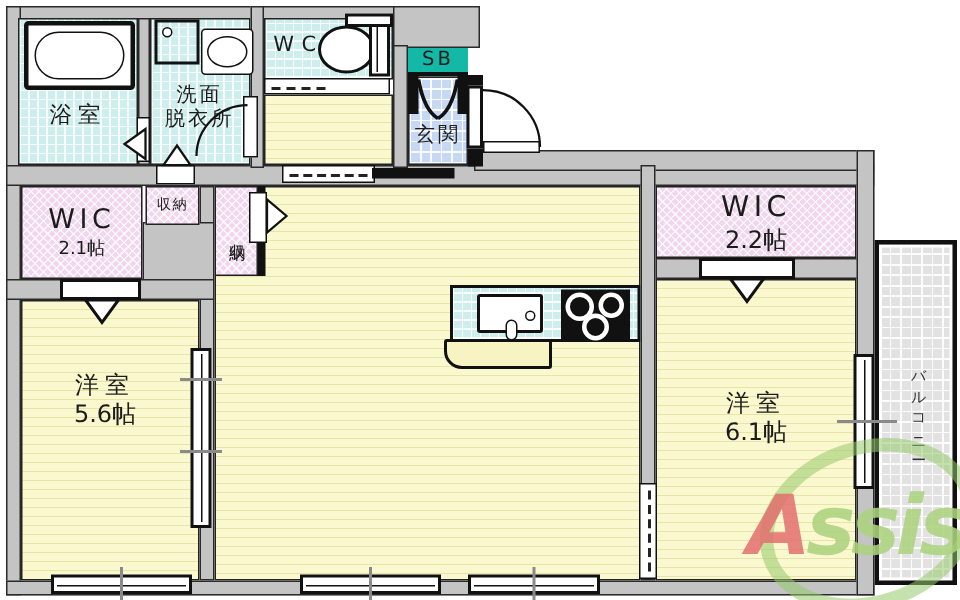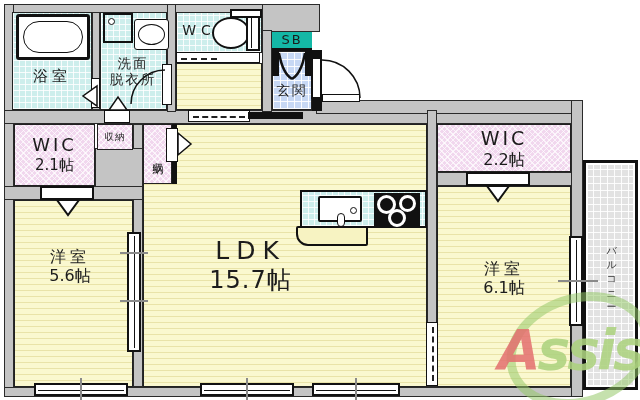--- a/index.html
+++ b/index.html
@@ -172,36 +172,32 @@
     <span>浴室</span>
     </div>
   <div class="abs lbl" style="left:178px;top:20px;width:42px;height:20px;font-size:14px;letter-spacing:5px">
     <span>WC</span>
     </div>
   <div class="abs lbl" style="left:272px;top:80px;width:40px;height:20px;font-size:13.5px;letter-spacing:2px">
     <span>玄関</span>
     </div>
   <div class="abs lbl col" style="left:14px;top:130px;width:81px;height:48px;font-size:18px">
     <span style="letter-spacing:3px">WIC</span>
-    <span style="font-size:15px">2.1帖</span>
+    <span style="font-size:12px">2.1帖</span>
     </div>
   <div class="abs lbl col" style="left:437px;top:126px;width:134px;height:44px;font-size:19px">
     <span style="letter-spacing:3px">WIC</span>
     <span style="font-size:16px">2.2帖</span>
     </div>
   <div class="abs lbl" style="left:97px;top:124px;width:36px;height:26px;font-size:9.5px;letter-spacing:1px">
     <span>収納</span>
     </div>
   <div class="abs lbl vtext" style="left:143px;top:128px;width:29px;height:54px;font-size:11px;letter-spacing:2px">
     <span>収納</span>
     </div>
-  <div class="abs lbl col" style="left:168px;top:234px;width:165px;height:62px">
-    <span style="font-size:25px;letter-spacing:7px">LDK</span>
-    <span style="font-size:24px;letter-spacing:1px">15.7帖</span>
-    </div>
   <div class="abs lbl col" style="left:20px;top:240px;width:100px;height:52px;font-size:16px">
     <span style="letter-spacing:4px">洋室</span>
     <span>5.6帖</span>
     </div>
   <div class="abs lbl col" style="left:450px;top:252px;width:108px;height:52px;font-size:16px">
     <span style="letter-spacing:4px">洋室</span>
     <span>6.1帖</span>
     </div>
   <div class="abs lbl vtext" style="left:590px;top:172px;width:42px;height:200px;font-size:10px;letter-spacing:4px;color:#333">
     <span>バルコニー</span>

